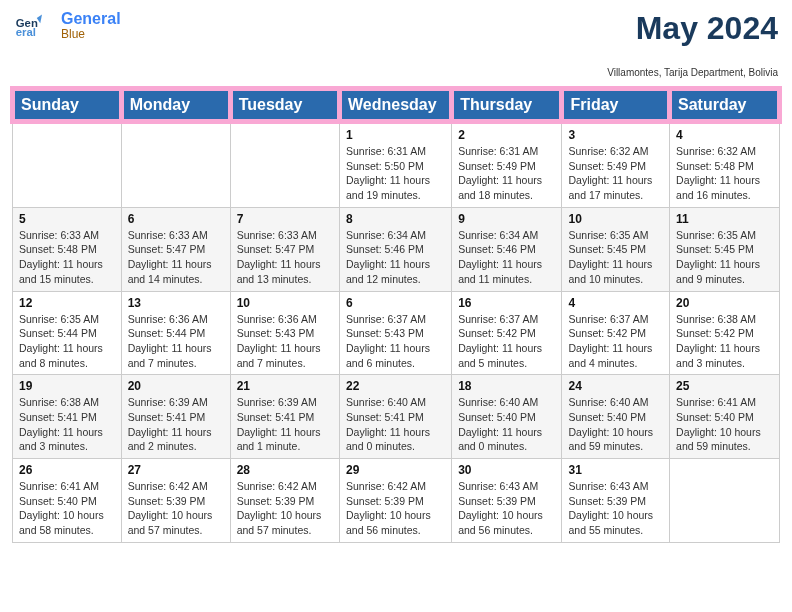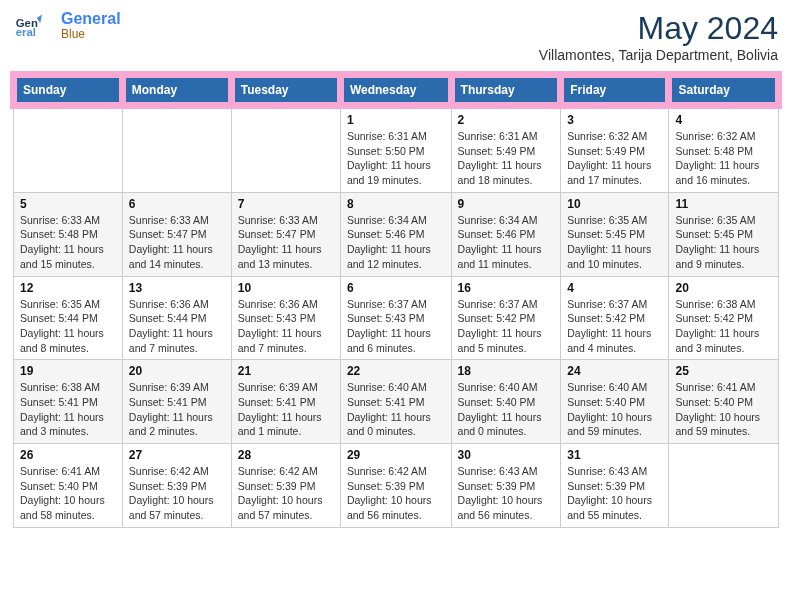--- a/index.html
+++ b/index.html
@@ -24,40 +24,41 @@
     }
     .logo-icon {
       width: 28px;
       height: 28px;
     }
     .title-block {
       text-align: right;
     }
     .month-title {
       font-size: 32px;
-      font-weight: normal;
+      font-weight: bold;
       color: #1a3a5c;
     }
     .subtitle {
-      font-size: 14px;
+      font-size: 10px;
       color: #333;
+      margin-top: 20px;
     }
     .calendar {
       width: 100%;
       border-collapse: collapse;
       font-size: 11px;
     }
     .calendar th {
       background-color: #2a6aad;
       color: #fff;
       text-align: left;
       padding: 5px 6px;
-      font-size: 12px;
+      font-size: 16px;
       font-weight: bold;
-      border: 7px solid #f9a8d4;
+      border: 5px solid #f9a8d4;
     }
     .calendar td {
       vertical-align: top;
       padding: 4px 6px;
       border: 1px solid #ccc;
       width: 113px;
       min-height: 80px;
       background: #fff;
     }
     .calendar tr:nth-child(even) td {

